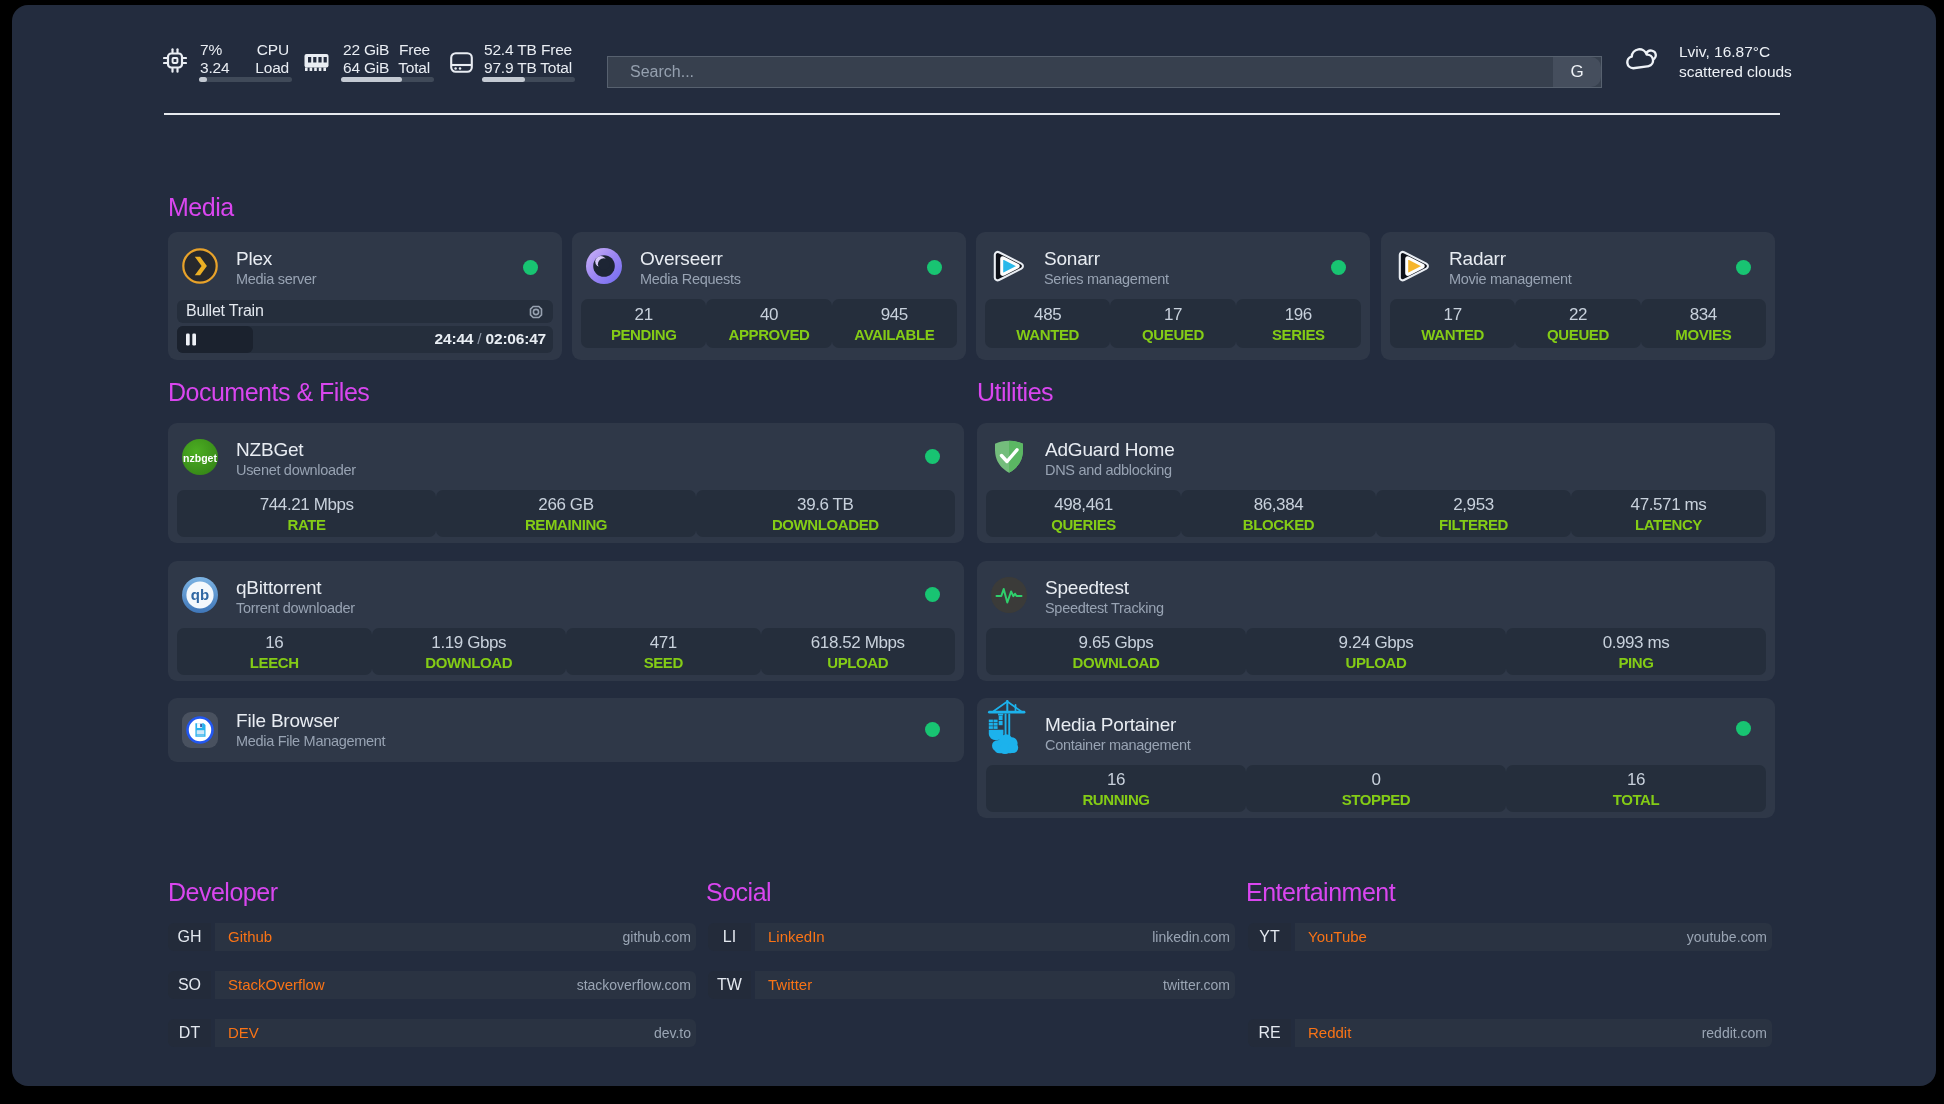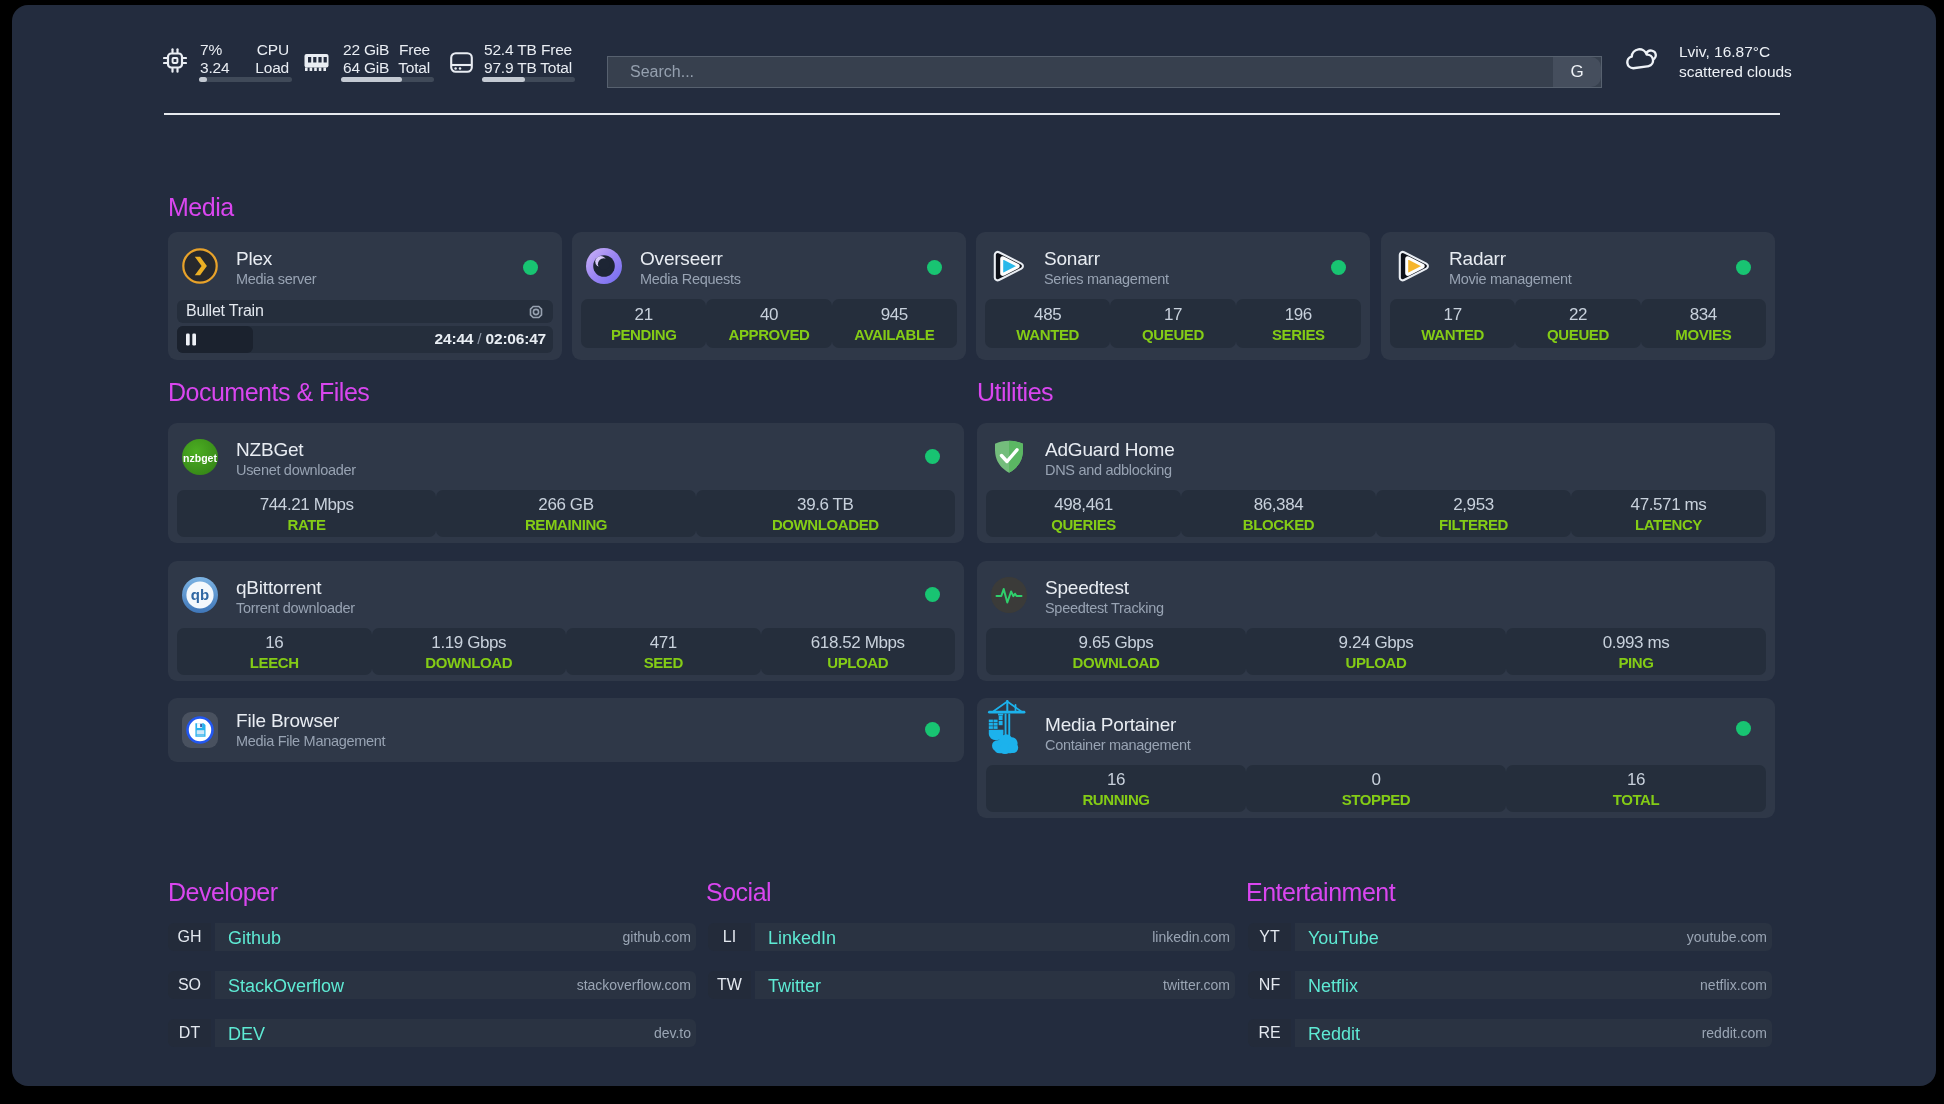--- a/index.html
+++ b/index.html
@@ -42,21 +42,21 @@
   .prow2 { position:absolute; left:9px; right:9px; top:94px; height:27px; background:#252e3c; border-radius:6px; }
   .ptitle { position:absolute; left:9px; top:2px; font-size:16px; letter-spacing:-0.2px; color:#e3e8ef; }
   .ppill { position:absolute; left:0; top:0; bottom:0; width:76px; background:#1b222e; border-radius:6px; }
   .ptime { position:absolute; right:7px; top:4px; font-size:15.5px; font-weight:bold; letter-spacing:-0.2px; color:#e8edf3; }
   .ptime .sl { color:#8d97a6; font-weight:400; }
   
   .bm { position:absolute; height:28px; }
   .bm .ab { position:absolute; left:0; top:0; bottom:0; width:43px; background:#232b3a;
     border-radius:6px 0 0 6px; color:#e3e8ef; font-size:16px; text-align:center; line-height:28px; }
   .bm .pill { position:absolute; left:47px; right:0; top:0; bottom:0; background:#2a3342; border-radius:0 6px 6px 0; }
-  .bm .nm { position:absolute; left:13px; top:5px; font-size:18px; color:#5eead4; }
+  .bm .nm { position:absolute; left:13px; top:5px; font-size:15px; color:#f97316; }
   .bm .url { position:absolute; right:5px; top:6px; font-size:14px; color:#9aa5b4; }
 </style>
 </head>
 <body>
 <div class="frame">
   <div class="panel"></div>
 
   <svg class="abs" style="left:163px;top:48px" width="24" height="25" viewBox="0 0 24 25">
     <g stroke="#e9edf3" stroke-width="2.2" fill="none" stroke-linecap="round">
       <rect x="5" y="5.5" width="14" height="14" rx="3.2"></rect>
@@ -465,27 +465,20 @@
       </div>
   </div>
 
   <div class="bm" style="left:1248px;top:923px;width:524px">
     <span class="ab">YT</span>
       <div class="pill">
         <span class="nm">YouTube</span>
         <span class="url">youtube.com</span>
       </div>
   </div>
-  <div class="bm" style="left:1248px;top:971px;width:524px">
-    <span class="ab">NF</span>
-      <div class="pill">
-        <span class="nm">Netflix</span>
-        <span class="url">netflix.com</span>
-      </div>
-  </div>
   <div class="bm" style="left:1248px;top:1019px;width:524px">
     <span class="ab">RE</span>
       <div class="pill">
         <span class="nm">Reddit</span>
         <span class="url">reddit.com</span>
       </div>
   </div>
 </div>
 
 </body></html>

